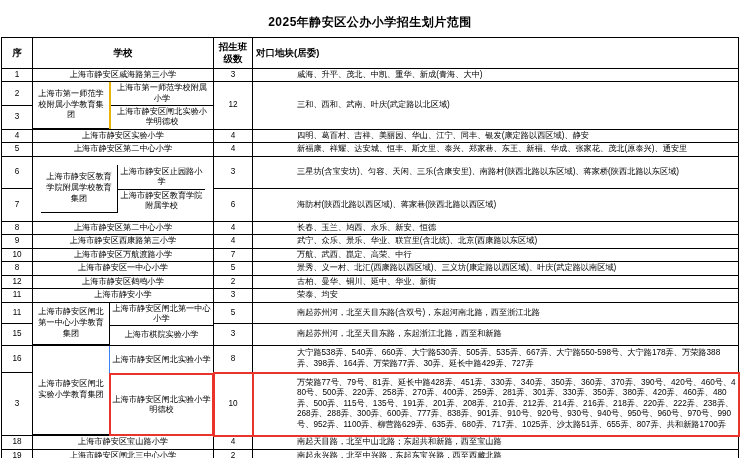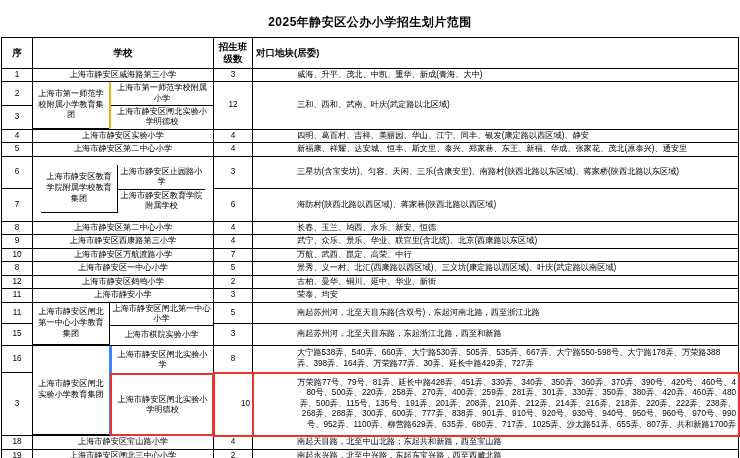--- a/index.html
+++ b/index.html
@@ -58,21 +58,20 @@
     border-bottom: 1px solid #000;
     text-align: center;
     font-size: 8.2px;
     padding: 1px 2px;
   }
   .sub-table tr:last-child td { border-bottom: none; }
   .group-label { text-align: center; font-size: 8px; line-height: 1.3; }
   .highlight {
     outline: 2px solid #e8342a;
     outline-offset: -1px;
-    text-align: right;
   }
   .hl-wrap { position: relative; }
   .area-multi { line-height: 1.28; padding-left: 44px; }
 </style>
 </head>
 <body>
 
 <div id="page">
   <div id="title">2025年静安区公办小学招生划片范围</div>
 
@@ -220,21 +219,21 @@
           <td class="c-cls">3</td>
           <td class="c-area area-multi">南起苏州河，北至天目东路，东起浙江北路，西至和新路</td>
         </tr>
 
         <tr>
           <td class="c-idx">16</td>
           <td class="c-school" rowspan="2" style="padding:0">
             <table class="sub-table">
               <tbody>
                   <tr>
-                <td style="width:72px;border-right:3px solid #3b82f6;" rowspan="2" class="group-label">上海市静安区闸北实验小学教育集团</td>
+                <td style="width:72px;border-right:1px solid #3b82f6;" rowspan="2" class="group-label">上海市静安区闸北实验小学教育集团</td>
                 <td style="height:26px">上海市静安区闸北实验小学</td>
               </tr>
               <tr>
                 <td class="highlight" style="height:58px">上海市静安区闸北实验小学明德校</td>
               </tr>
             </tbody>
               </table>
           </td>
           <td class="c-cls">8</td>
           <td class="c-area area-multi">大宁路538弄、540弄、660弄、大宁路530弄、505弄、535弄、667弄、大宁路550-598号、大宁路178弄、万荣路388弄、398弄、164弄、万荣路77弄、30弄、延长中路429弄、727弄</td>

